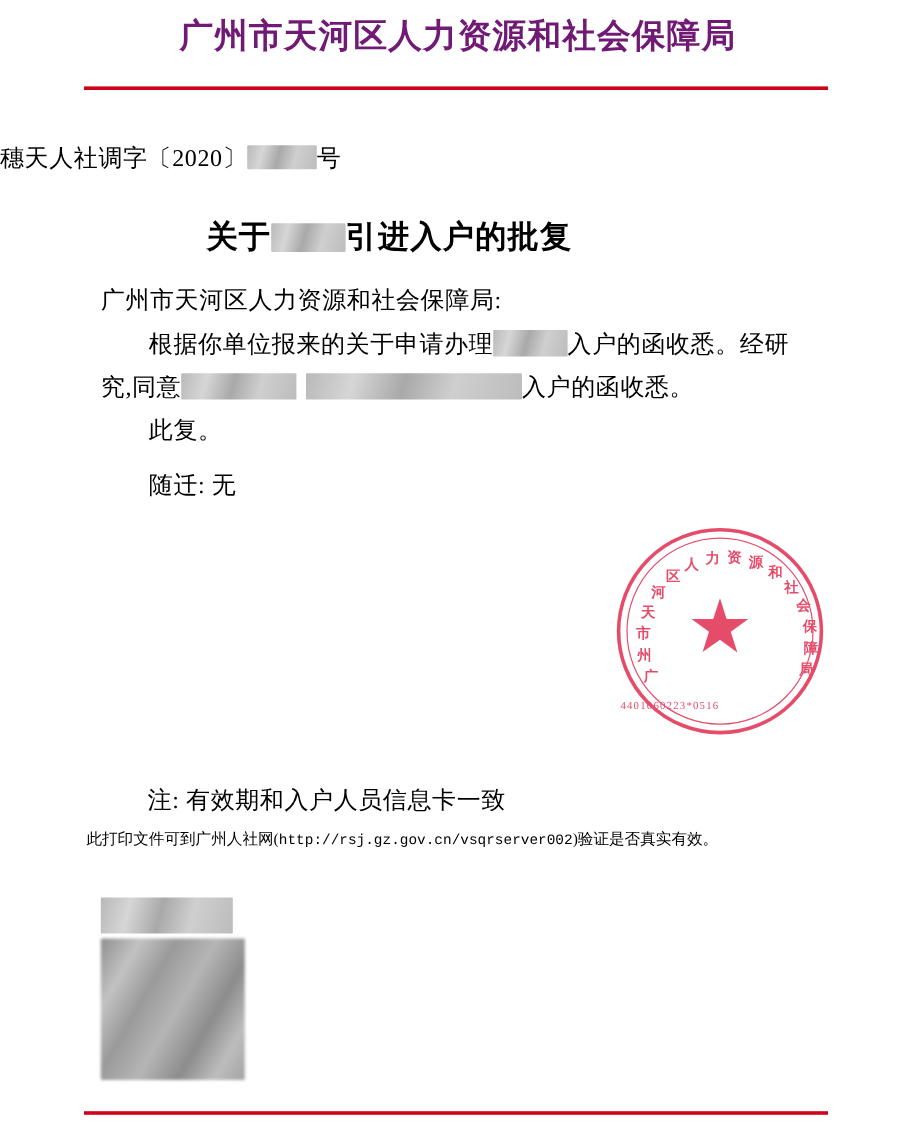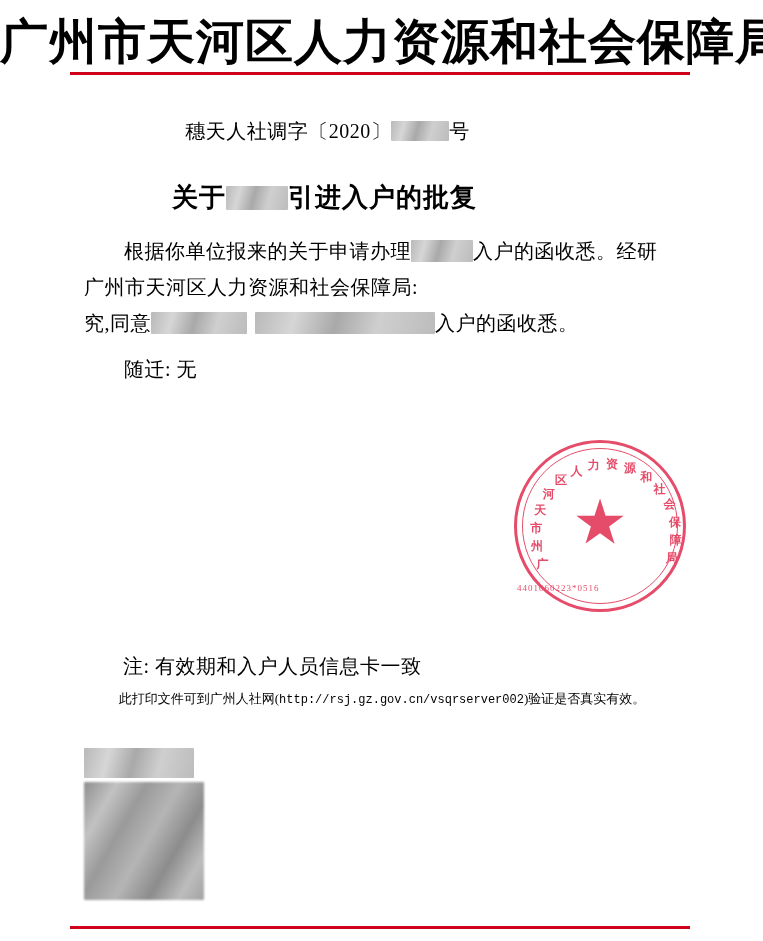--- a/index.html
+++ b/index.html
@@ -27,42 +27,42 @@
   .masthead {
     position: absolute;
     top: 14px;
     left: 0;
     width: 763px;
     text-align: center;
   }
   .masthead-title {
     font-family: "DejaVu Serif", "Liberation Serif", serif;
     font-weight: bold;
-    font-size: 48px;
+    font-size: 28px;
     letter-spacing: 1px;
-    color: #000000;
+    color: #701a75;
     line-height: 1.15;
     white-space: nowrap;
   }
   .masthead-rule {
     position: absolute;
     top: 72px;
     left: 70px;
     width: 620px;
     height: 3px;
     background: #d0021b;
   }
 
   
   .doc-number {
     position: absolute;
     top: 118px;
     left: 0;
     width: 733px;
-    text-align: center;
+    text-align: left;
     padding-right: 78px;
     box-sizing: border-box;
     font-size: 20px;
     letter-spacing: 0.5px;
   }
   .doc-number .redacted {
     display: inline-block;
     vertical-align: -3px;
   }
 
@@ -189,21 +189,20 @@
     margin-left: 25px;
   }
   .verify-line {
     position: absolute;
     top: 690px;
     left: 72px;
     width: 620px;
     font-size: 13px;
     letter-spacing: 0;
     font-family: "Liberation Serif", serif;
-    text-align: center;
   }
   .verify-line .url {
     font-family: "Liberation Mono", "DejaVu Sans Mono", monospace;
     font-size: 12px;
   }
 
   
   .code-small {
     position: absolute;
     top: 748px;
@@ -244,23 +243,24 @@
 
   <div class="doc-number">
     <span>穗天人社调字〔2020〕</span><span class="redacted" style="width:58px;height:20px;"></span><span>号</span>
   </div>
 
   <div class="doc-title">
     <span>关于</span><span class="redacted" style="width:62px;height:24px;"></span><span>引进入户的批复</span>
   </div>
 
   <div class="body-block">
+    <p class="para">广州市天河区人力资源和社会保障局:</p>
     <p class="para indent"><span>根据你单位报来的关于申请办理</span><span class="redacted" style="width:62px;height:22px;"></span><span>入户的函收悉。经研</span></p>
-    <p class="para">广州市天河区人力资源和社会保障局:</p>
     <p class="para"><span>究,同意</span><span class="redacted" style="width:96px;height:22px;"></span><span style="display:inline-block;width:8px;"></span><span class="redacted" style="width:180px;height:22px;"></span><span>入户的函收悉。</span></p>
+    <p class="para indent">此复。</p>
     <p class="para indent" style="margin-top:12px;">随迁: 无</p>
   </div>
 
   <div class="seal">
     <div class="seal-inner"></div>
     <div class="seal-arc-text">
       <span style="transform: rotate(-115deg) translate(0,-70px) rotate(115deg);">广</span>
       <span style="transform: rotate(-100deg) translate(0,-70px) rotate(100deg);">州</span>
       <span style="transform: rotate(-85deg) translate(0,-70px) rotate(85deg);">市</span>
       <span style="transform: rotate(-70deg) translate(0,-70px) rotate(70deg);">天</span>

